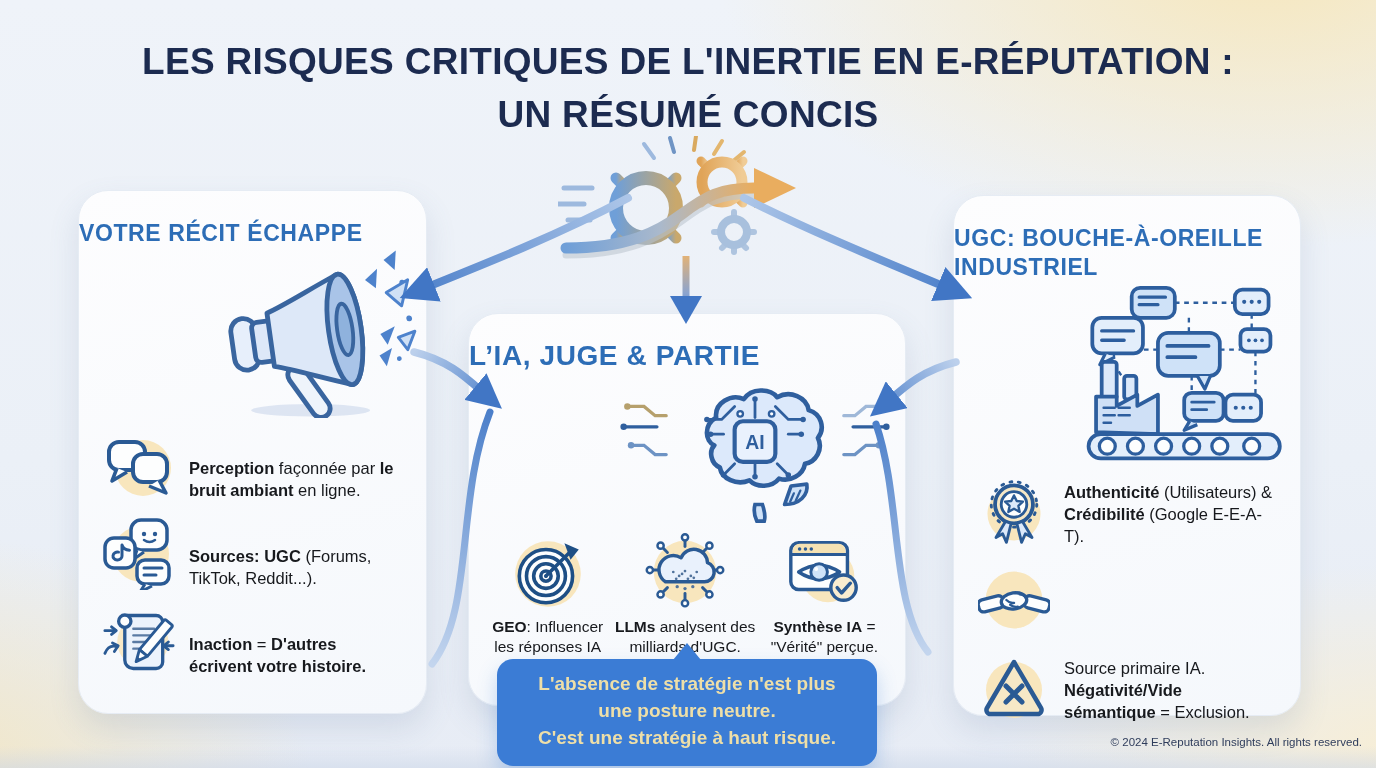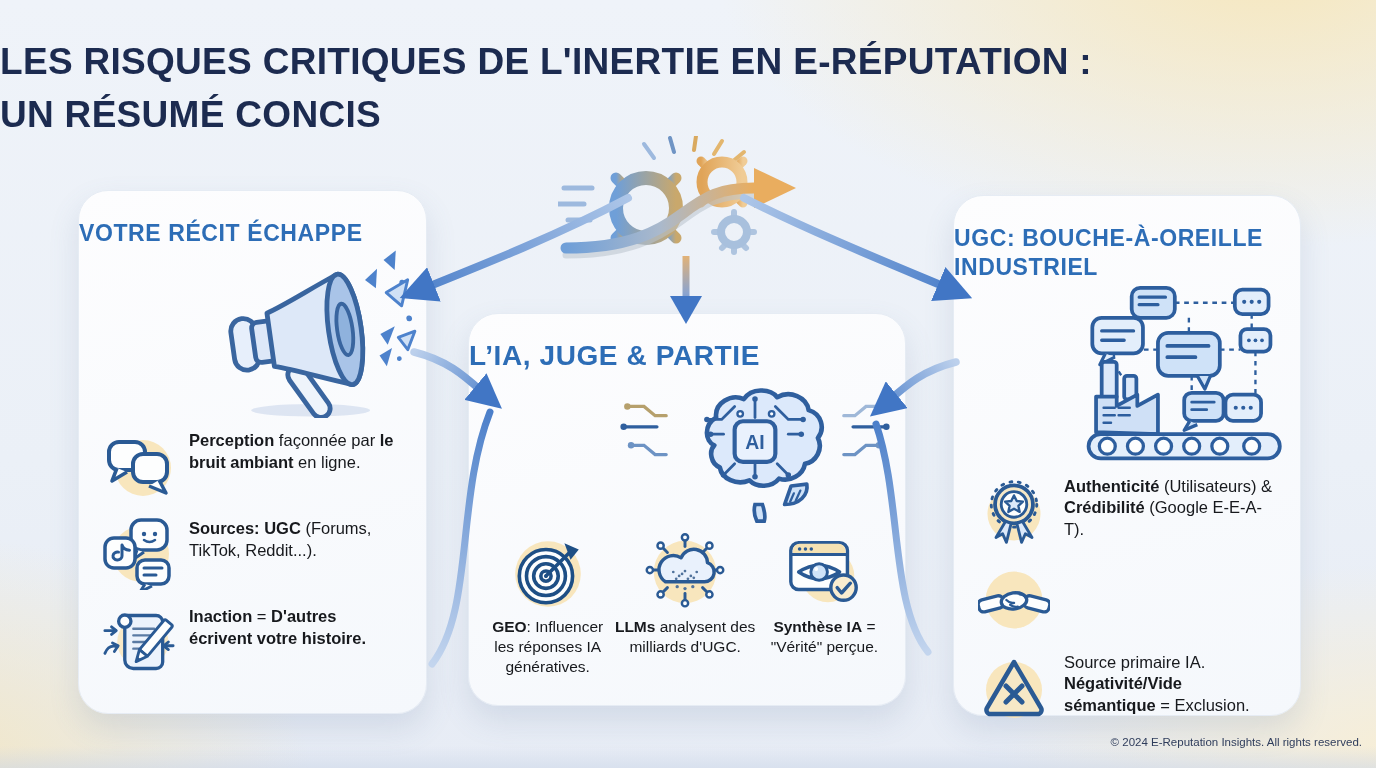--- a/index.html
+++ b/index.html
@@ -7,36 +7,36 @@
 body{
   font-family:"Liberation Sans",sans-serif;
   position:relative;overflow:hidden;
   background:
     radial-gradient(1000px 520px at 92% -5%, #f6e7bd 0%, rgba(246,231,189,0) 55%),
     radial-gradient(760px 480px at -6% 102%, #f3e6c2 0%, rgba(243,230,194,0) 52%),
     radial-gradient(900px 420px at 102% 98%, #f7eed6 0%, rgba(247,238,214,0) 45%),
     linear-gradient(180deg,#eff3f9 0%,#ebf0f7 60%,#e7ecf5 100%);
 }
 .stage{position:absolute;inset:0}
-.title{position:absolute;top:36px;left:0;width:100%;text-align:left;color:#1c2b50;
+.title{position:absolute;top:36px;left:0;width:100%;text-align:center;color:#1c2b50;
   font-size:37px;line-height:1.42;font-weight:800;letter-spacing:.3px;z-index:2}
 .title span{display:block}
 .hero{position:absolute;left:558px;top:136px;width:260px;height:132px;z-index:3}
 .panel{position:absolute;background:linear-gradient(165deg,#fdfdfe 0%,#f5f8fc 100%);
   border:1px solid #e6ecf4;border-radius:30px;box-shadow:0 14px 30px rgba(96,116,156,.16);z-index:2}
 .panel-left{left:78px;top:190px;width:349px;height:524px}
 .panel-center{left:468px;top:313px;width:438px;height:393px}
 .panel-right{left:953px;top:195px;width:348px;height:521px}
 .panel h2{margin-top:28px;color:#2d6db6;font-size:23px;font-weight:800;
   letter-spacing:.6px;line-height:1.25}
 .panel-center h2{font-size:28px;margin-top:24px}
 .panel h2 span{display:block}
 .illus{display:block;margin:2px auto 0;text-align:right}
 .items{padding:0 24px;margin-top:8px}
-.item{display:flex;align-items:flex-start;gap:14px;margin-bottom:16px}
+.item{display:flex;align-items:flex-end;gap:14px;margin-bottom:16px}
 .item .ic{flex:0 0 auto;width:72px;height:72px}
 .item .ic svg{width:100%;height:100%}
 .item p{font-size:16.5px;line-height:1.32;color:#17191d}
 b{font-weight:700}
 .cols{display:flex;justify-content:space-between;align-items:flex-start;padding:0 16px;margin-top:4px}
 .col{display:flex;flex-direction:column;align-items:center;text-align:center}
 .col .ic{width:82px;height:82px}
 .col .ic svg{width:100%;height:100%}
 .col p{font-size:15.5px;line-height:1.28;color:#17191d;margin-top:4px}
 .col-1{width:136px}.col-2{width:162px}.col-3{width:140px}
@@ -432,20 +432,25 @@
             <circle cx="36" cy="38" r="28" fill="#f8e6bd"></circle>
             <path d="M36,10 L63,56 a4,4 0 0 1 -3.5,6 H12.5 a4,4 0 0 1 -3.5,-6 Z" fill="#f6e8c6" stroke="#2a5a94" stroke-width="4.5" stroke-linejoin="round"></path>
             <path d="M28,34 L44,50 M44,34 L28,50" stroke="#2a5a94" stroke-width="5" stroke-linecap="round"></path>
           </svg>
         </span>
         <p><span>Source primaire IA. </span><b>Négativité/Vide sémantique</b><span> = Exclusion.</span></p>
       </div>
     </div>
   </section>
 
+  <div class="callout">
+    <div>L'absence de stratégie n'est plus</div>
+    <div>une posture neutre.</div>
+    <div>C'est une stratégie à haut risque.</div>
+  </div>
 
   <svg class="arrows" viewBox="0 0 1376 768">
     <defs>
       <marker id="ah" viewBox="0 0 10 10" refX="7" refY="5" markerWidth="4.6" markerHeight="4.6" orient="auto">
         <path d="M0,0 L10,5 L0,10 Z" fill="#4176c5"></path>
       </marker>
       <linearGradient id="gTL" gradientUnits="userSpaceOnUse" x1="628" y1="198" x2="408" y2="296">
         <stop offset="0" stop-color="#adc6e8"></stop>
           <stop offset="1" stop-color="#4a7ec9"></stop>
       </linearGradient>

